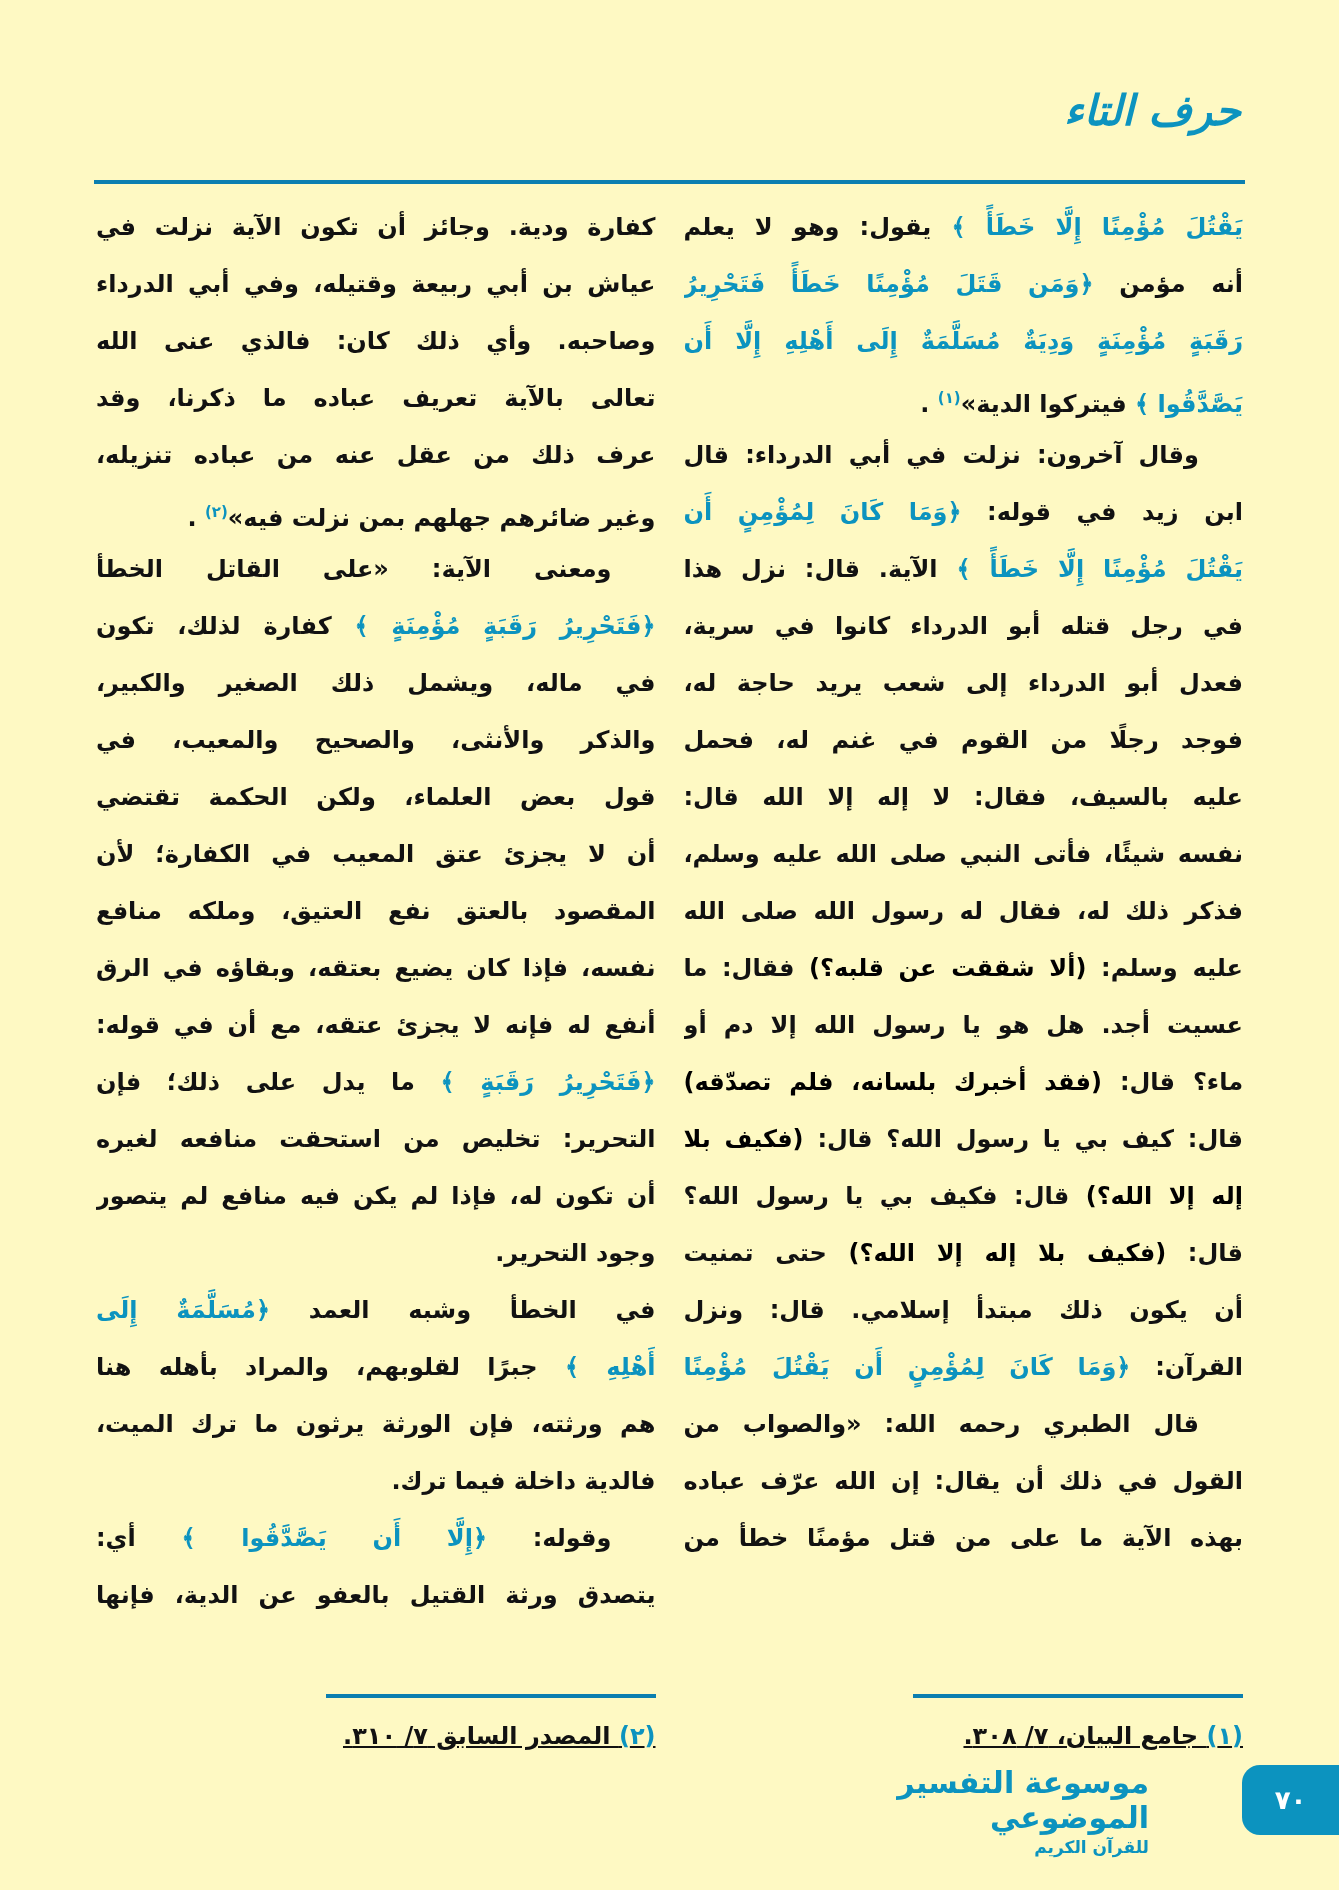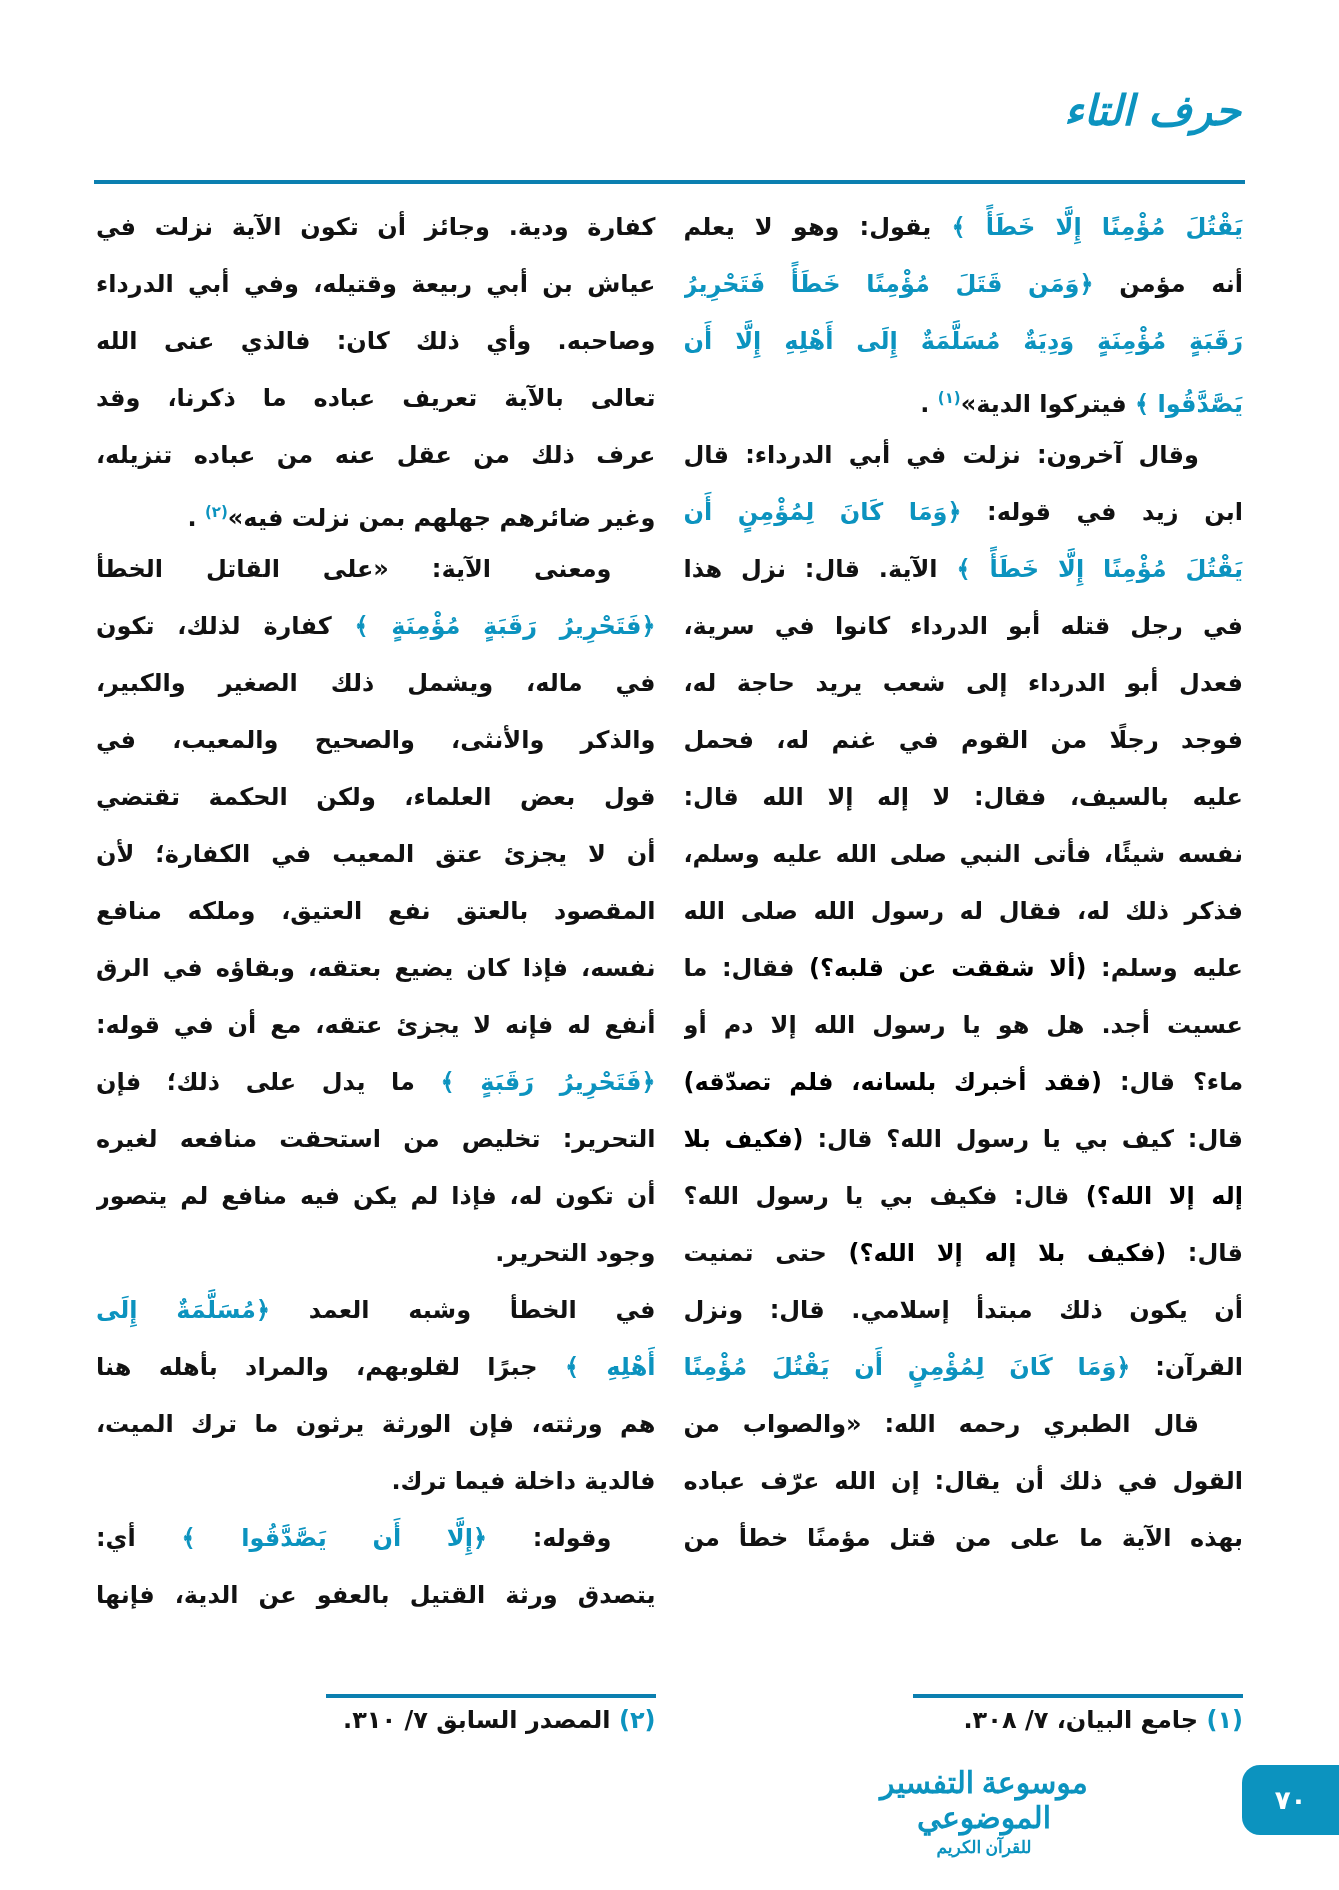--- a/index.html
+++ b/index.html
@@ -5,21 +5,21 @@
   :root{
     --teal:#0c93bf;
     --teal-dark:#0b7fb0;
     --ink:#121212;
   }
   html,body{margin:0;padding:0;background:#e8e8e8;}
   .page{
     position:relative;
     width:1339px;height:1890px;
     margin:0 auto;
-    background:#ffffff;
+    background:#fef9c3;
     direction:rtl;
     font-family:"DejaVu Sans", sans-serif;
     overflow:hidden;
   }
   
   .chapter-title{
     position:absolute;top:86px;right:98px;
     color:var(--teal);
     font-size:42px;font-weight:bold;font-style:italic;
     letter-spacing:1px;
@@ -48,28 +48,28 @@
   .s-q{color:var(--teal);}
   .s-r{color:var(--teal);font-size:15px;vertical-align:9px;font-weight:bold;}
   
   .footnotes{
     position:absolute;top:1694px;right:96px;left:96px;
     display:flex;gap:28px;
   }
   .fn{flex:1;min-width:0;}
   .fn-rule{width:330px;height:4px;background:var(--teal-dark);}
   .fn-text{
-    margin-top:8px;font-size:24px;font-weight:bold;color:var(--ink);
-    text-align:right;white-space:nowrap;overflow:hidden;
+    margin-top:24px;font-size:24px;font-weight:bold;color:var(--ink);
+    text-align:right;white-space:nowrap;overflow:hidden;text-decoration:underline;
   }
   .fn-num{color:var(--teal);}
   
   .logo{
     position:absolute;top:1766px;right:190px;width:330px;
-    text-align:center;color:var(--teal);line-height:1.15;font-family:Liberation Serif, serif;
+    color:var(--teal);line-height:1.15;
   }
   .logo-l1{font-size:30px;font-weight:bold;}
   .logo-l2{font-size:17px;font-weight:bold;margin-top:3px;}
   .page-badge{
     position:absolute;top:1765px;right:0;width:97px;height:70px;
     background:var(--teal);
     border-radius:18px 0 0 18px;
     color:#ffffff;font-size:26px;font-weight:bold;
     display:flex;align-items:center;justify-content:center;
   }

